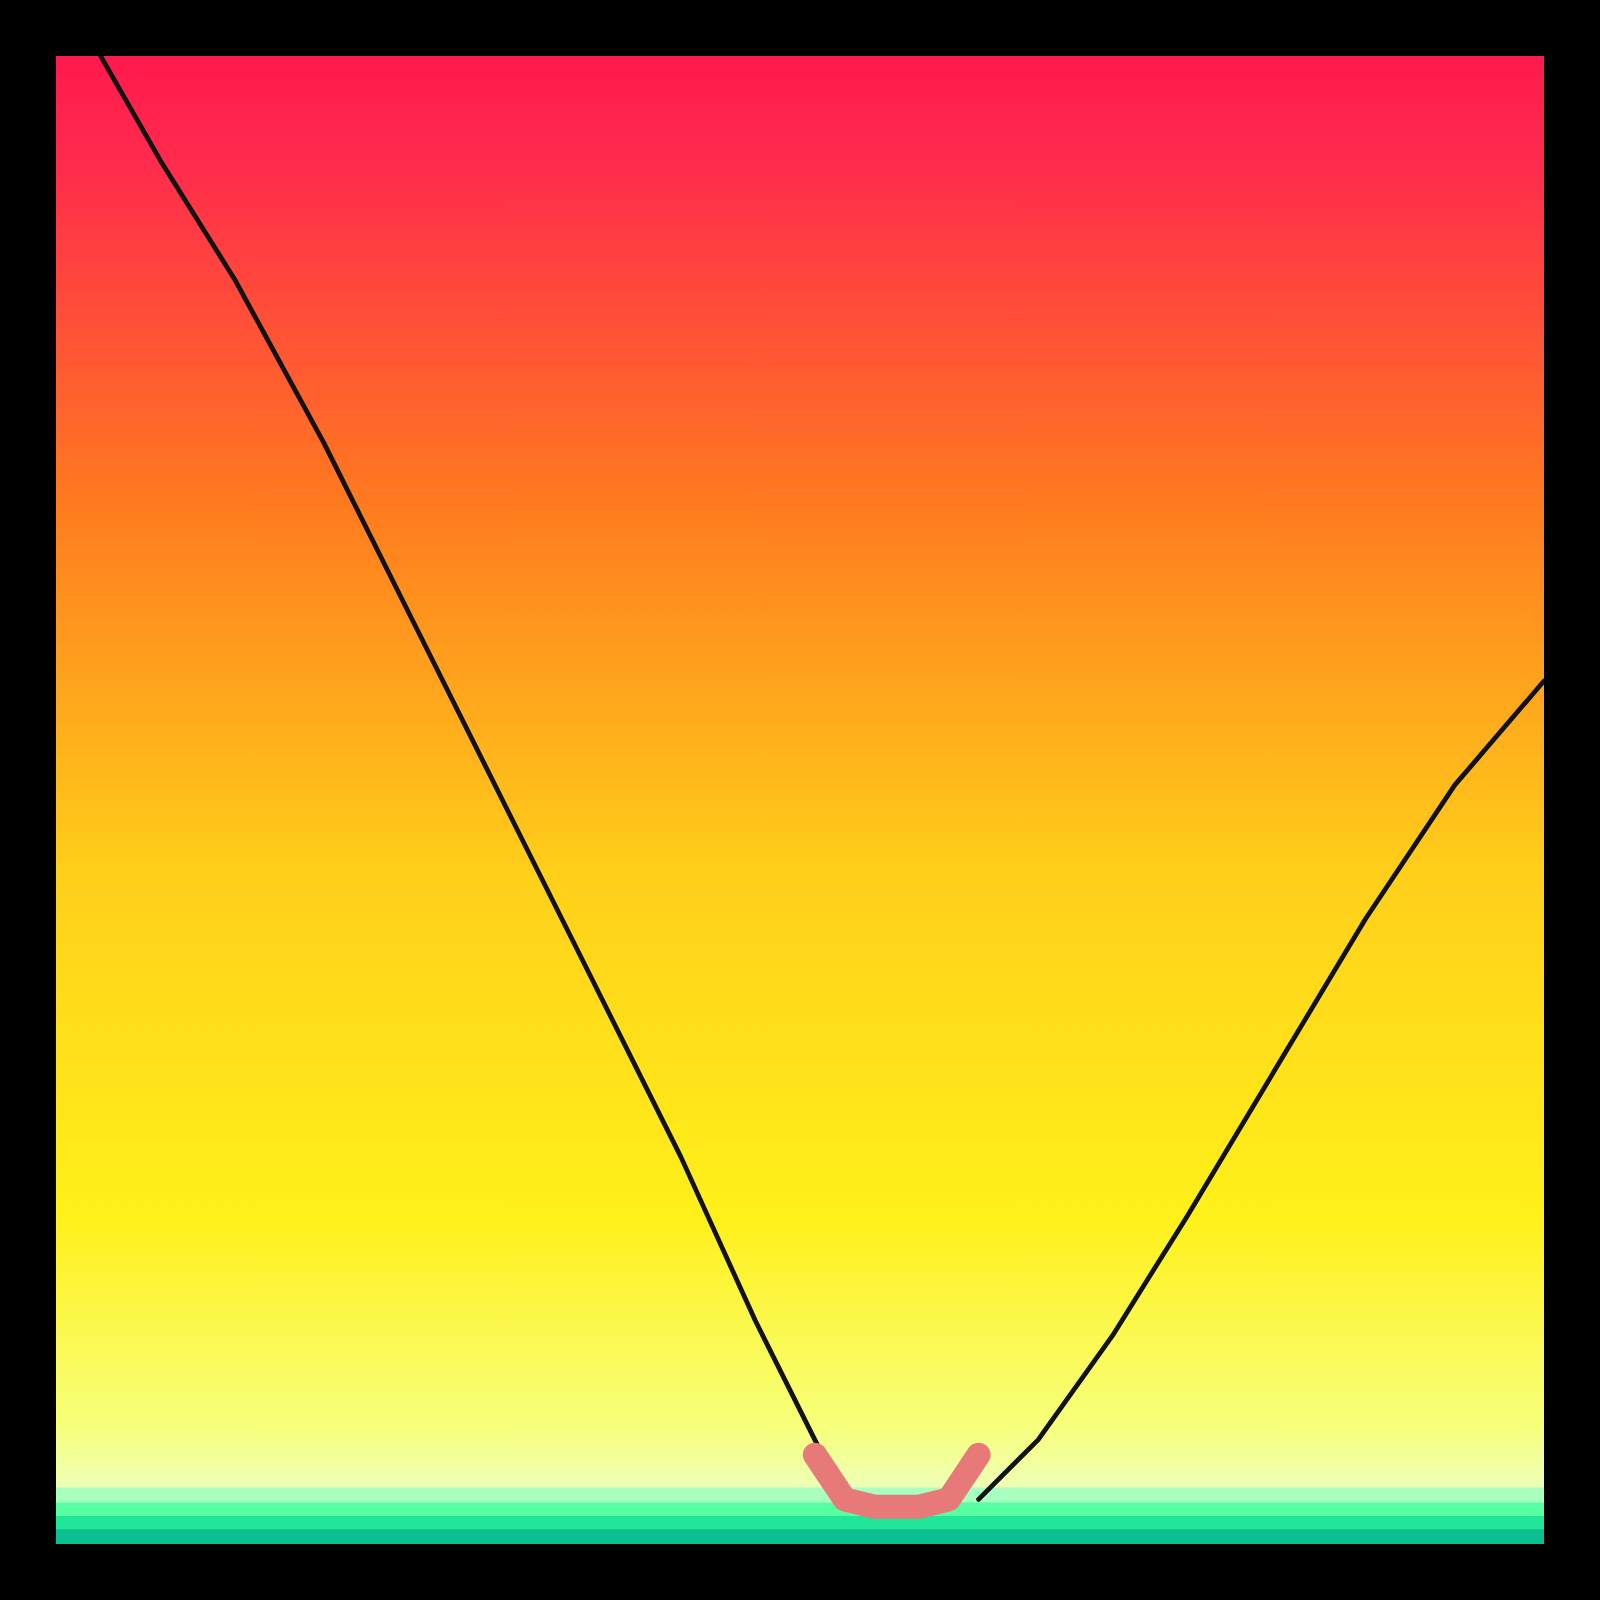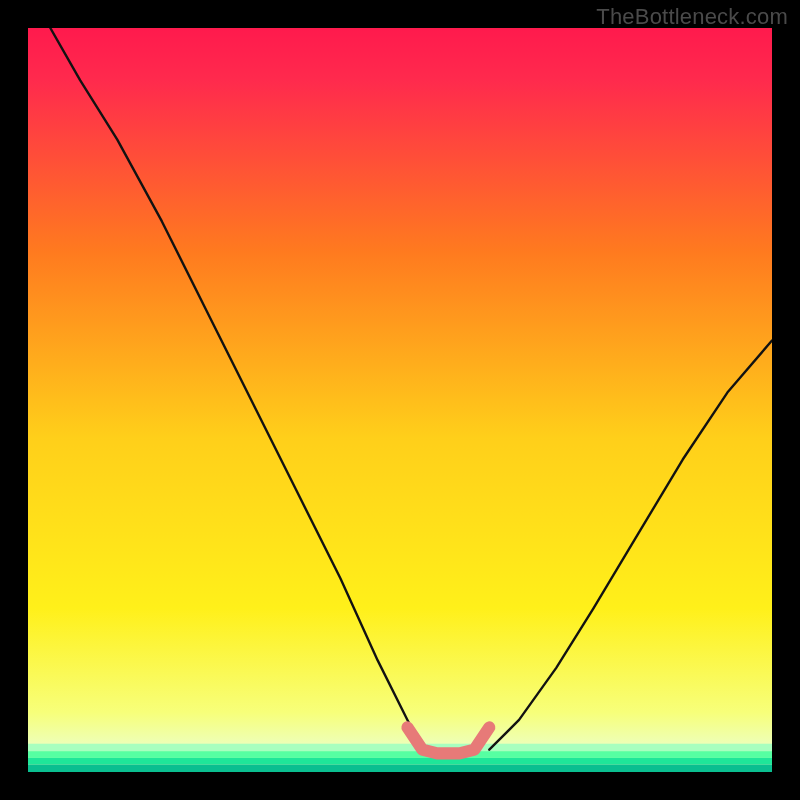--- a/index.html
+++ b/index.html
@@ -41,21 +41,20 @@
     width: 100%;
     height: 100%;
   }
   svg.lines { z-index: 10; }
   svg.bg    { z-index: 1; }
 </style>
 </head>
 <body>
 
 <div class="frame">
-  <div class="watermark">TheBottleneck.com</div>
 
   <div class="plot-area">
 
     <svg class="bg" viewBox="0 0 1000 1000" preserveAspectRatio="none">
       <defs>
         <linearGradient id="heat" x1="0" y1="0" x2="0" y2="1">
           <stop offset="0" stop-color="#ff1a4d"></stop>
           <stop offset="0.07" stop-color="#ff2a4d"></stop>
           <stop offset="0.30" stop-color="#ff7a1f"></stop>
           <stop offset="0.55" stop-color="#ffcf1a"></stop>

